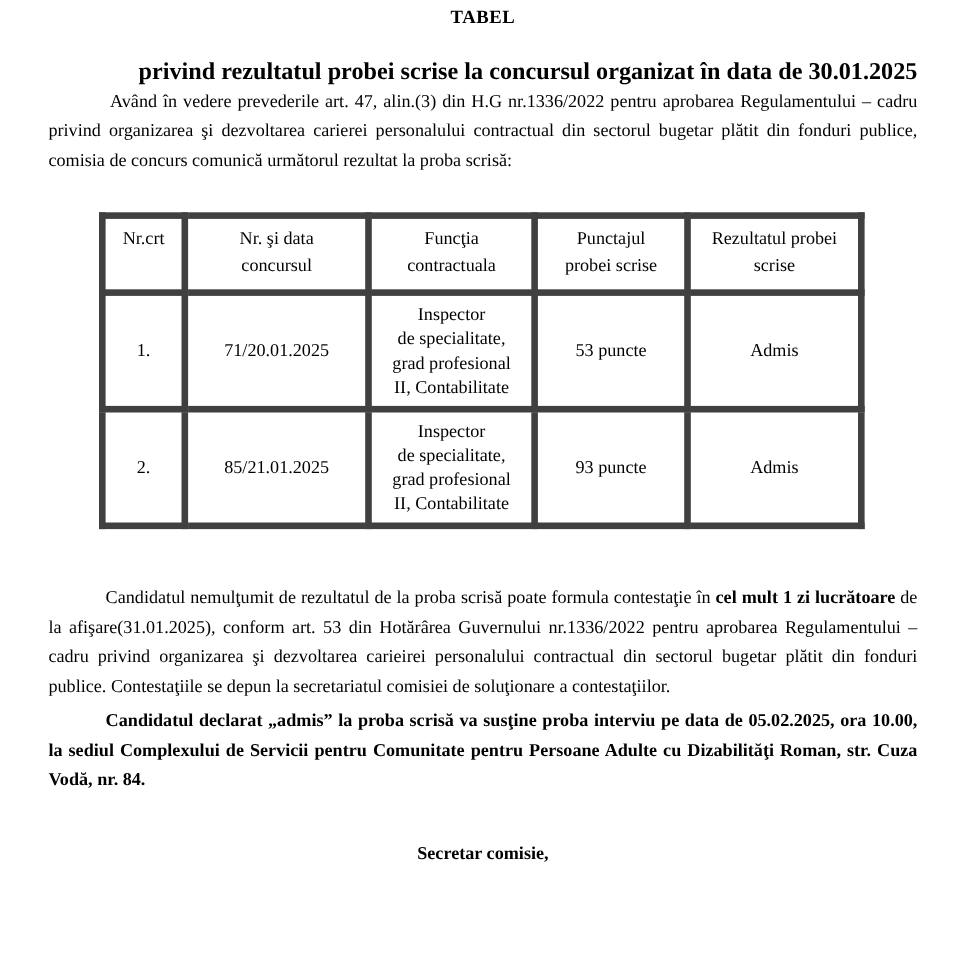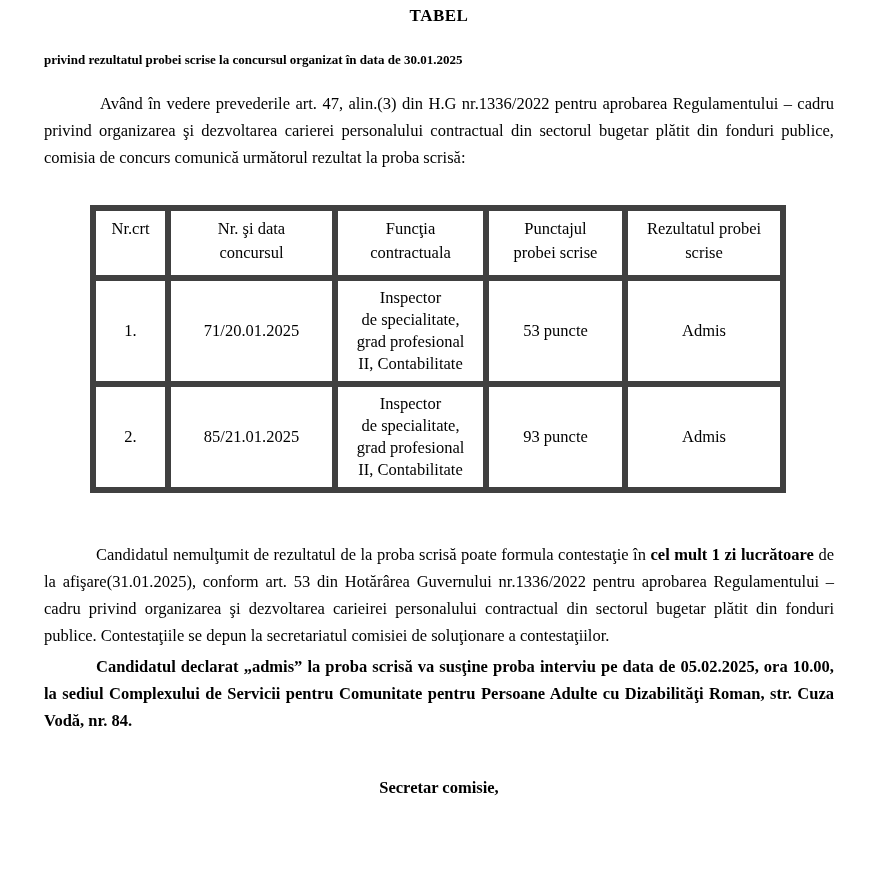--- a/index.html
+++ b/index.html
@@ -22,33 +22,32 @@
     box-sizing: border-box;
   }
   .title {
     text-align: center;
     font-weight: bold;
     font-size: 17px;
     margin: 0;
     letter-spacing: 0.5px;
   }
   .subtitle {
-    text-align: left;
+    text-align: right;
     font-weight: bold;
-    font-size: 13px;
+    font-size: 22px;
     margin: 26px 0 0 0;
   }
   .para {
     font-size: 16.5px;
     line-height: 27px;
     text-align: justify;
     margin: 0;
   }
   .intro {
-    margin-top: 22px;
     text-indent: 56px;
   }
   table.results {
     border-collapse: collapse;
     margin: 34px 0 0 46px;
     width: 690px;
     table-layout: fixed;
   }
   table.results th,
   table.results td {

